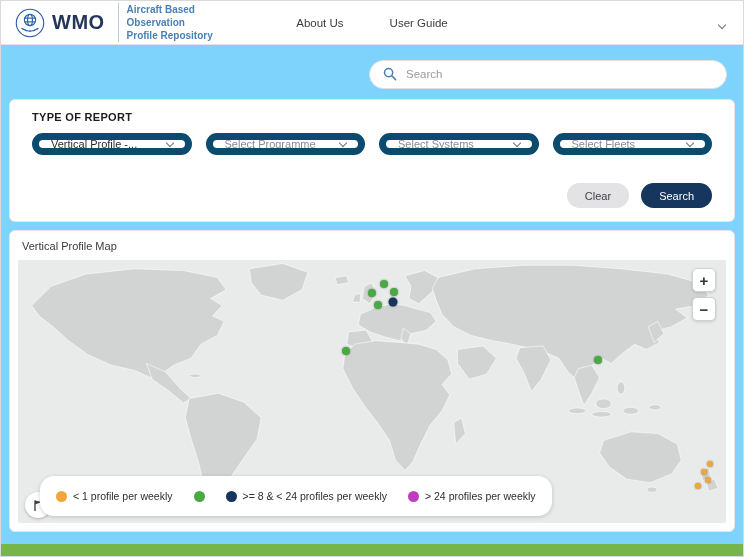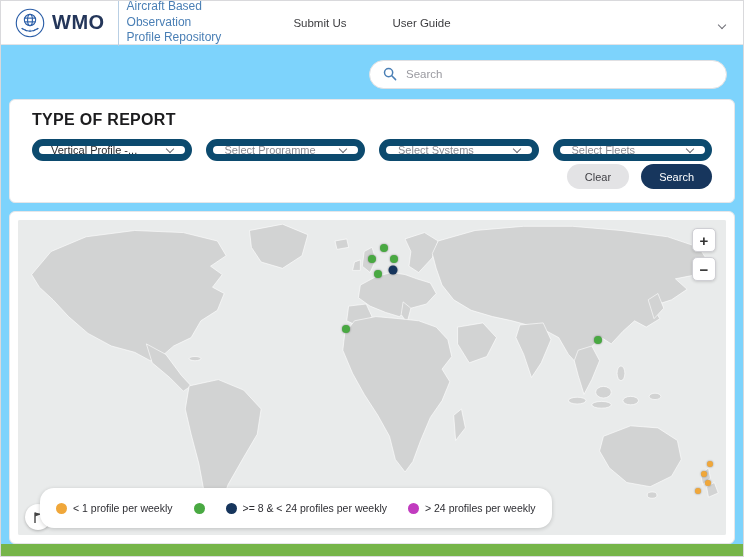--- a/index.html
+++ b/index.html
@@ -3,41 +3,41 @@
 <meta charset="utf-8">
 <style>
   * { margin:0; padding:0; box-sizing:border-box; }
   body { font-family:"Liberation Sans", sans-serif; background:#ffffff; }
   .page { width:744px; height:557px; position:relative; background:#7dd3fc; overflow:hidden; display:flex; flex-direction:column; border:1px solid #d9d9dc; }
 
   
   .header { height:44px; background:#fff; border-bottom:1px solid #e3e3e6; display:flex; align-items:center; padding:0 14px; position:relative; flex:0 0 auto; }
   .brand { display:flex; align-items:center; gap:7px; }
   .brand-name { font-size:20px; font-weight:bold; color:#24365a; letter-spacing:0.5px; }
-  .tagline { margin-left:6px; padding-left:8px; border-left:1px solid #b9cfe4; font-size:12px; color:#4a7fb5; line-height:1.3; }
+  .tagline { margin-left:6px; padding-left:8px; border-left:1px solid #b9cfe4; font-size:10px; color:#4a7fb5; line-height:1.3;font-weight:bold; }
   .nav { position:absolute; left:50%; transform:translateX(-50%); display:flex; gap:46px; }
   .nav a { font-size:11.5px; color:#3c3c3f; text-decoration:none; cursor:pointer; }
   .hdr-chev { margin-left:auto; cursor:pointer; padding:4px; }
   .chev { display:inline-block; width:6px; height:6px; border-right:1.4px solid #6f6f76; border-bottom:1.4px solid #6f6f76; transform:rotate(45deg); margin-top:-2px; }
 
   
-  .content { flex:1 1 auto; padding:12px 8px 0; display:flex; flex-direction:column; gap:8px; min-height:0; }
+  .content { flex:1 1 auto; padding:12px 8px 12px; display:flex; flex-direction:column; gap:8px; min-height:0; }
 
   .search-row { height:34px; display:flex; align-items:center; flex:0 0 auto; }
   .search-box { margin-left:auto; margin-right:8px; width:358px; height:29px; background:#fff; border:1px solid #e0e0e3; border-radius:16px; display:flex; align-items:center; padding:0 13px; gap:9px; }
   .search-box input { border:none; outline:none; flex:1; font-size:11.5px; color:#333; background:transparent; font-family:"Liberation Sans",sans-serif; }
   .search-box input::placeholder { color:#9a9aa0; }
 
   .panel { background:#fff; border:1px solid #e6e6e9; border-radius:6px; }
   .report-panel { padding:11px 22px 13px; flex:0 0 auto; }
-  .report-title { font-size:16px; font-weight:bold; color:#1c1c1e; letter-spacing:0.3px; }
+  .report-title { font-size:11px; font-weight:bold; color:#1c1c1e; letter-spacing:0.3px; }
   .controls { margin-top:10px; display:flex; gap:14px; }
   .control { flex:1; height:22px; border:7px solid #0c4a6e; border-radius:14px; background:#fff; display:flex; align-items:center; justify-content:space-between; padding:0 12px; font-size:11px; color:#8b8b92; cursor:pointer; white-space:nowrap; overflow:hidden; }
   .control.has-value { color:#2b2b2e; }
-  .btn-row { margin-top:3px; display:flex; justify-content:flex-end; gap:12px; }
+  .btn-row { margin-top:28px; display:flex; justify-content:flex-end; gap:12px; }
   .btn { height:25px; padding:0 18px; border-radius:13px; font-size:11px; display:flex; align-items:center; border:none; cursor:pointer; font-family:"Liberation Sans",sans-serif; }
   .btn-clear { background:#e3e3e5; color:#3f3f44; }
   .btn-submit { background:#17365d; color:#fff; }
 
   .map-panel { flex:1 1 auto; display:flex; flex-direction:column; padding:8px; min-height:0; }
   .map-title { font-size:11px; color:#3a3a3e; padding:1px 4px 8px; }
   .map { position:relative; flex:1; background:#e9ebeb; overflow:hidden; border-radius:2px; min-height:0; cursor:grab; }
   .map svg.world { position:absolute; inset:0; width:100%; height:100%; }
 
   .zoom { position:absolute; top:8px; right:10px; display:flex; flex-direction:column; gap:5px; z-index:6; }
@@ -74,21 +74,21 @@
         </g>
       </svg>
       <span class="brand-name">WMO</span>
       <div class="tagline">
         <div>Aircraft Based</div>
         <div>Observation</div>
         <div>Profile Repository</div>
       </div>
     </div>
     <div class="nav">
-      <a>Submit Us</a>
+      <a>About Us</a>
       <a>User Guide</a>
     </div>
     <div class="hdr-chev">
       <span class="chev"></span>
     </div>
   </div>
 
   <div class="content">
 
     <div class="search-row">
@@ -121,20 +121,21 @@
           <span class="chev"></span>
         </div>
       </div>
       <div class="btn-row">
         <button class="btn btn-clear">Clear</button>
         <button class="btn btn-submit">Search</button>
       </div>
     </div>
 
     <div class="panel map-panel">
+      <div class="map-title">Vertical Profile Map</div>
       <div class="map">
         <svg class="world" viewBox="0 0 728 300" preserveAspectRatio="none">
           <rect x="0" y="0" width="728" height="300" fill="#e9ebeb"></rect>
           <g fill="#d2d3d3" stroke="#ffffff" stroke-width="0.6">
 
             <path d="M14,52 L34,30 L70,16 L120,10 L170,12 L205,20 L214,34 L198,44 L210,52 L200,64 L212,70 L205,86 L188,96 L178,112 L160,120 L150,128 L136,134 L120,126 L96,120 L72,108 L52,92 L36,76 L22,64 Z"></path>
             <path d="M132,118 L152,128 L168,148 L178,158 L170,163 L156,150 L138,136 Z"></path>
 
             <path d="M238,10 L272,4 L298,14 L292,34 L272,46 L250,40 L240,26 Z"></path>
 

